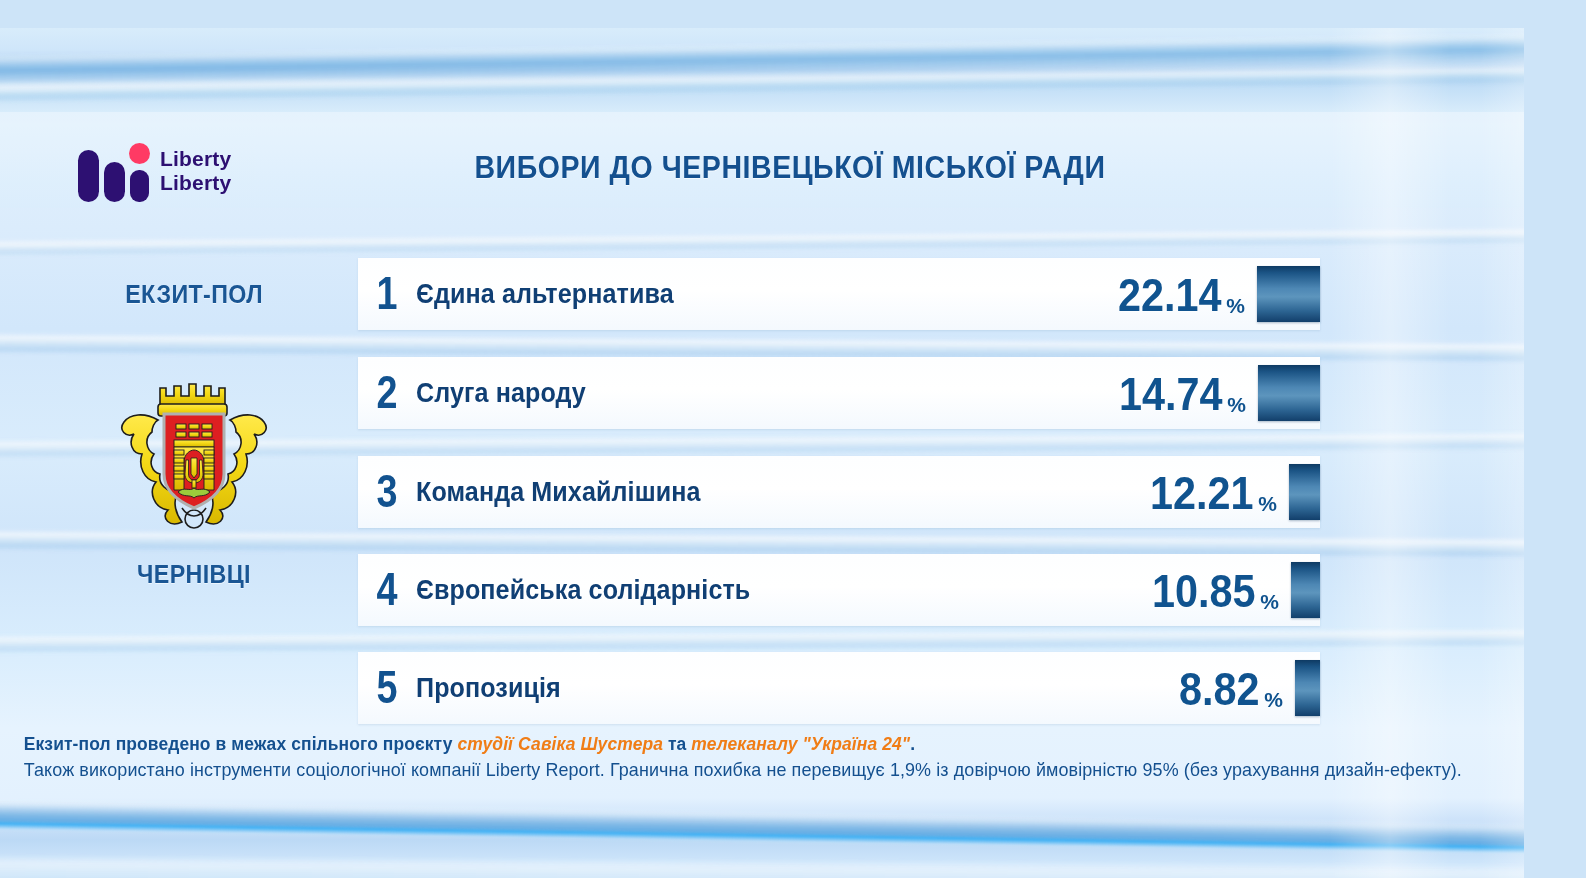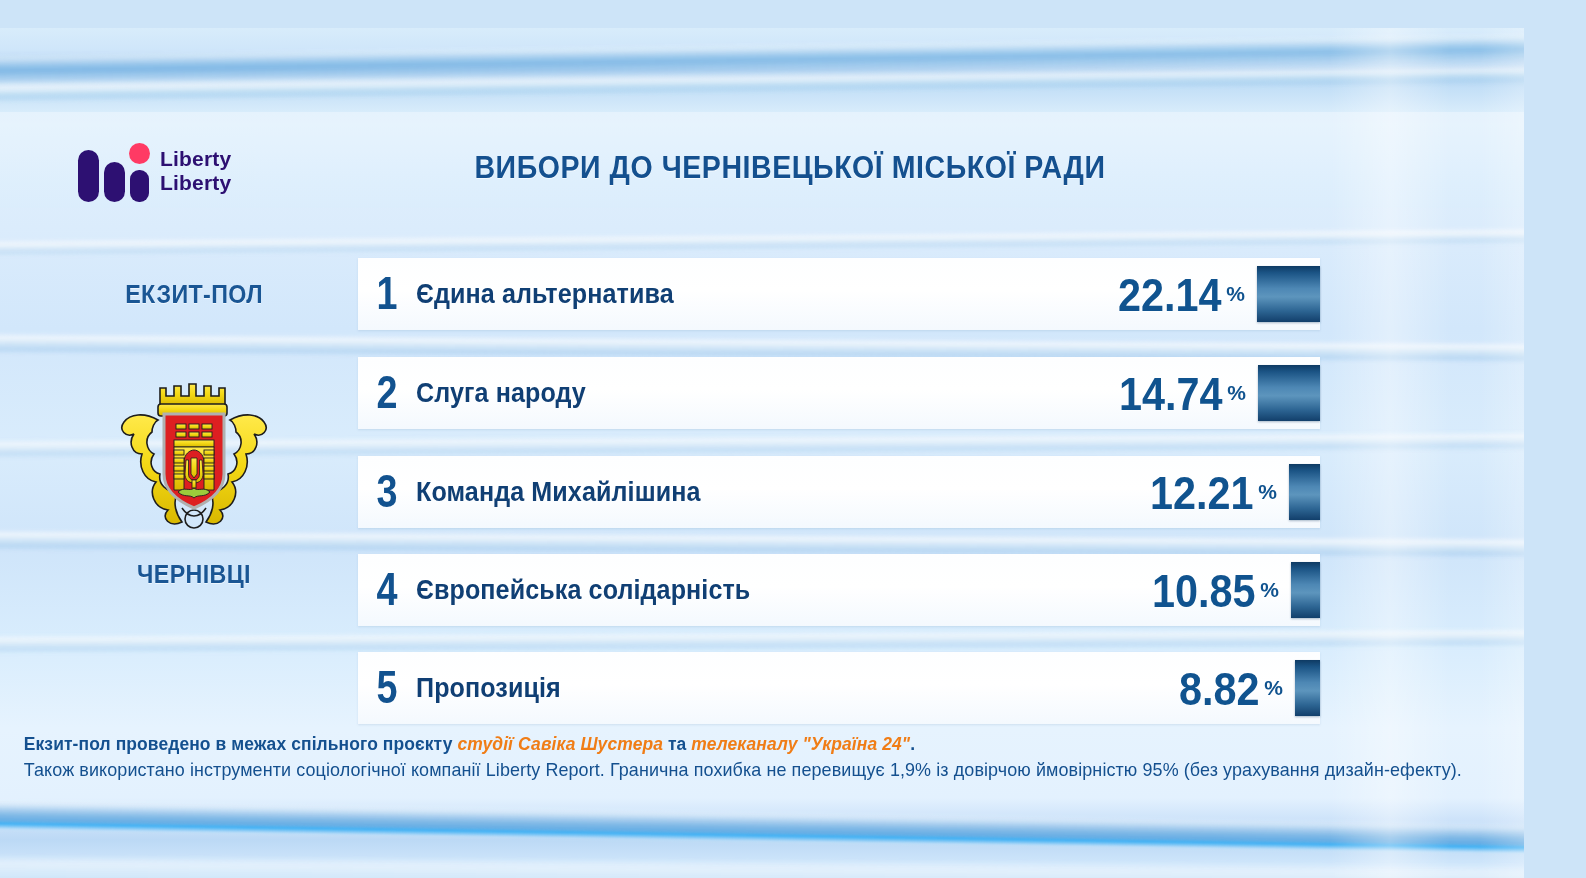--- a/index.html
+++ b/index.html
@@ -129,21 +129,21 @@
     width:58px; text-align:center;
     color:#12528f; font-weight:bold; font-size:46px; line-height:46px;
     transform:scaleX(.82); transform-origin:center;
     margin-top:-2px;
   }
   .row .pname {
     flex:1;
     color:#103f74; font-weight:bold; font-size:27px; letter-spacing:.1px;
     transform:scaleX(.93); transform-origin:left center;
   }
-  .row .valwrap { display:flex; align-items:center; margin-right:4px; }
+  .row .valwrap { display:flex; align-items:flex-end; margin-right:4px; }
   .row .value {
     color:#10538f; font-weight:bold; font-size:47px; line-height:47px;
     transform:scaleX(.88); transform-origin:right center;
     text-shadow:0 1px 0 rgba(255,255,255,.5);
   }
   .row .pct {
     color:#10538f; font-weight:bold; font-size:21px; margin-left:5px;
   }
   .bar {
     height:56px; margin-left:8px;

